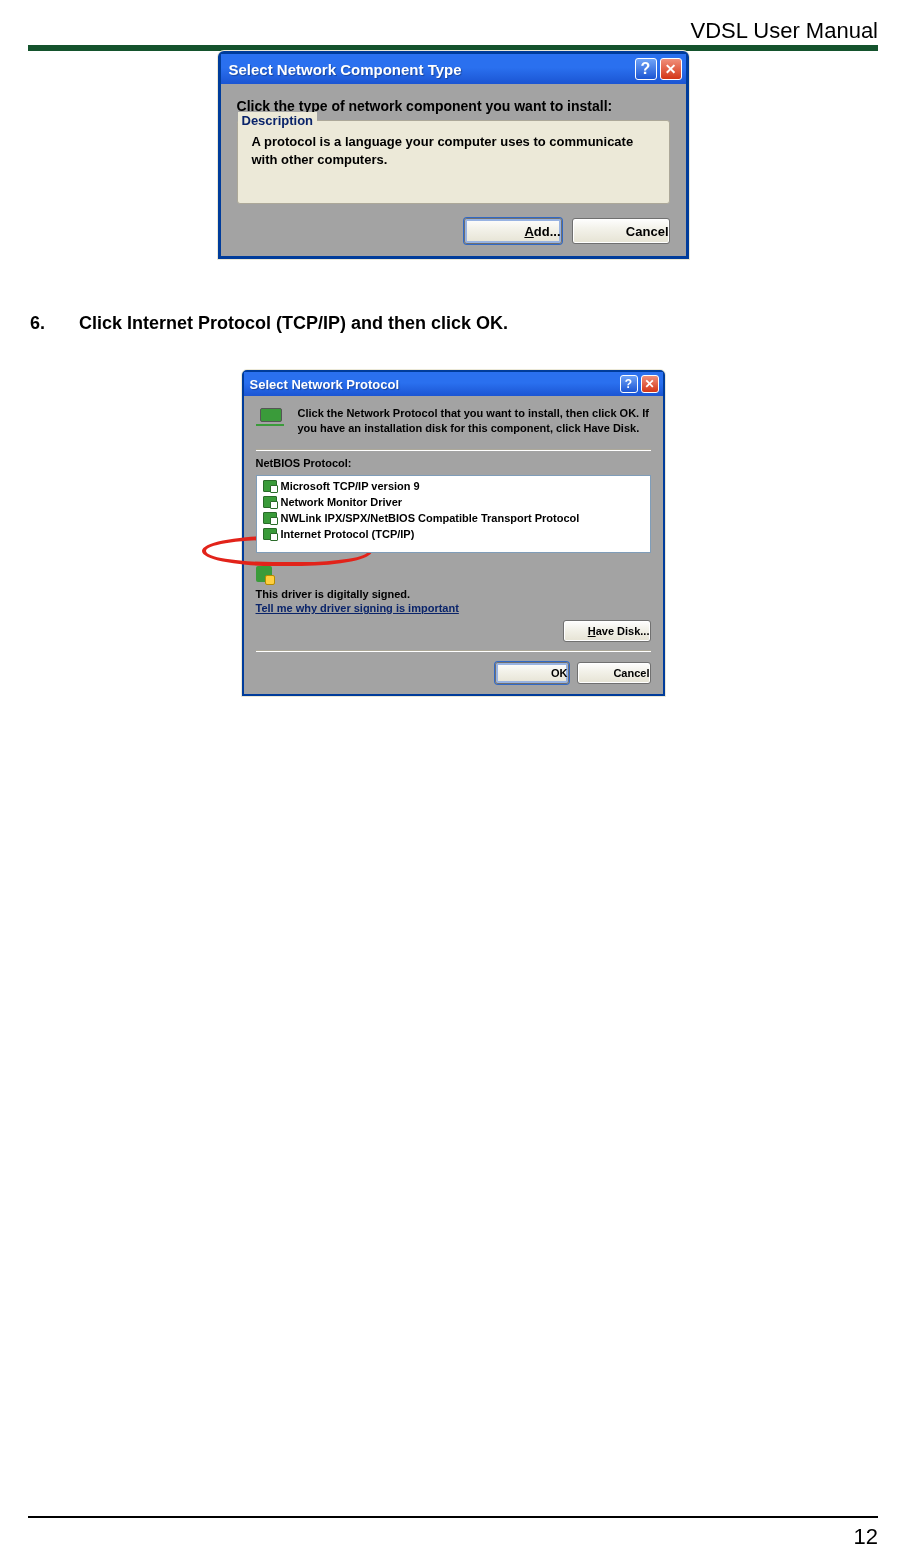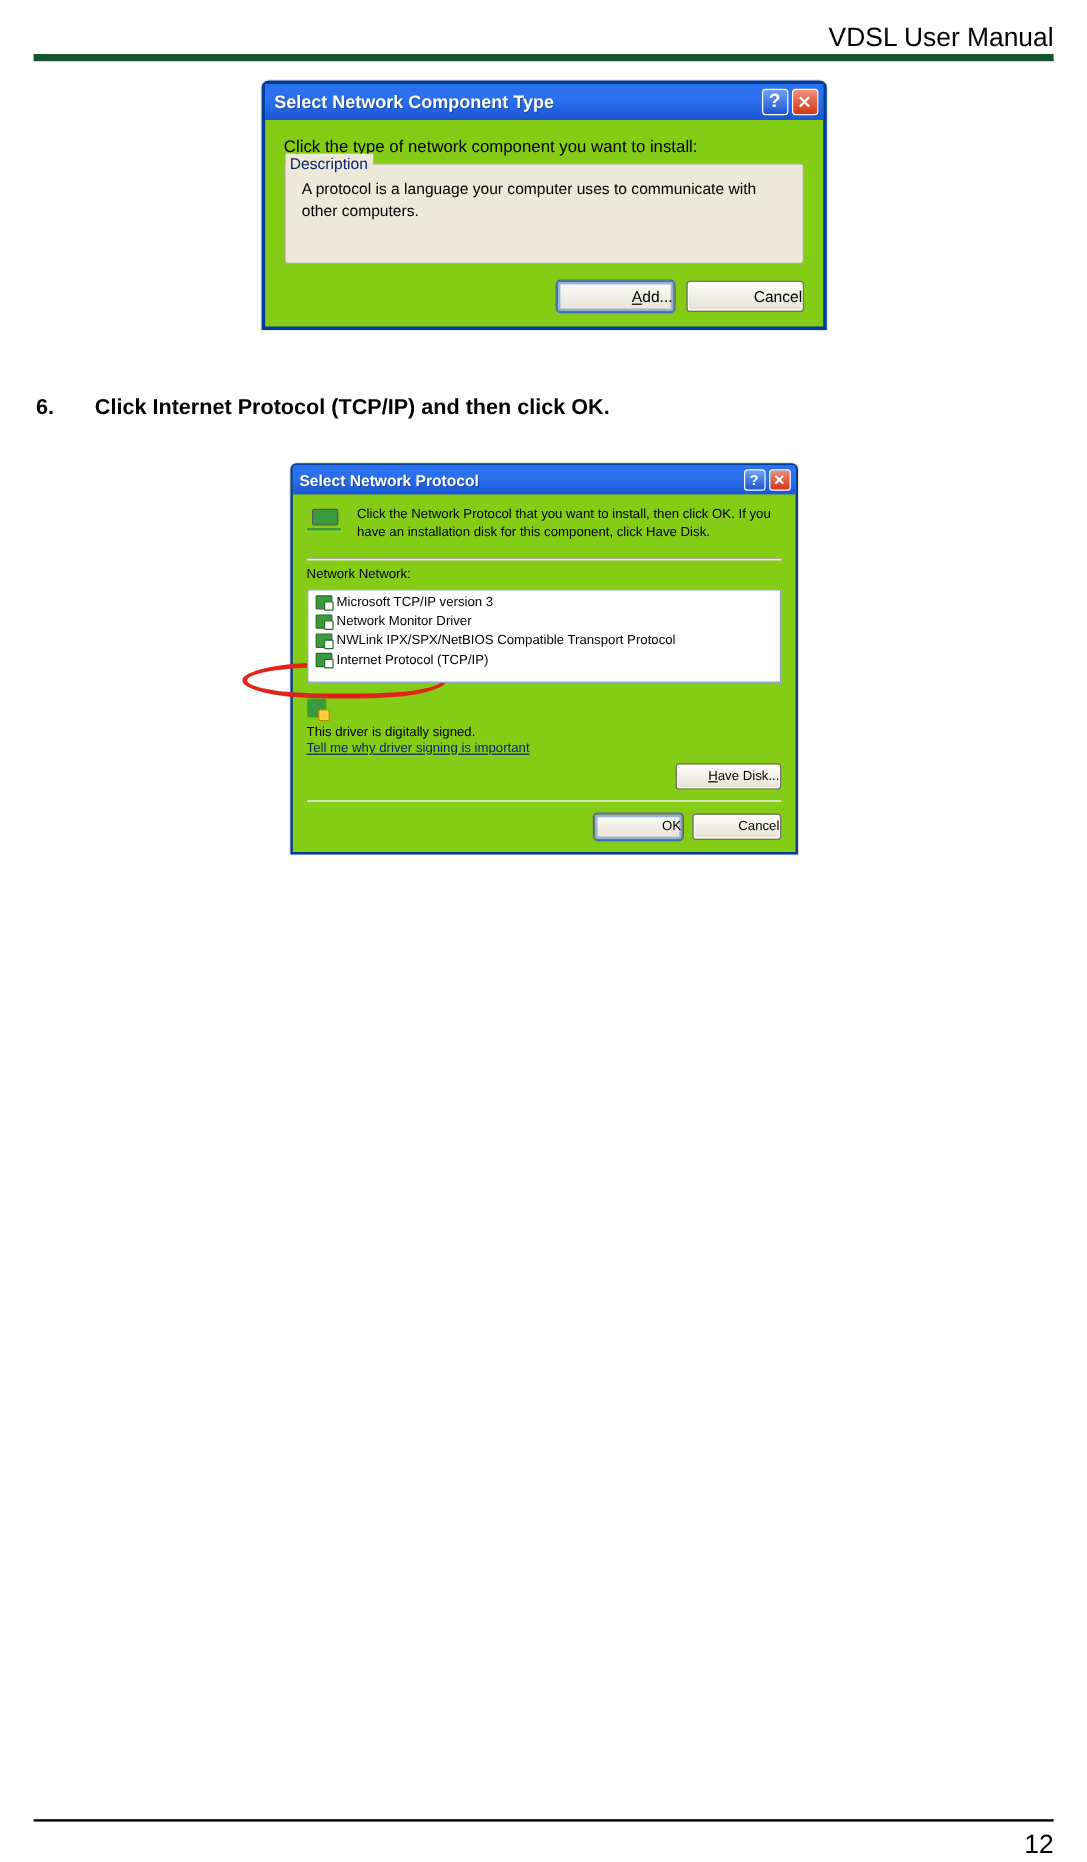--- a/index.html
+++ b/index.html
@@ -30,22 +30,22 @@
     font-size: 22px;
     border-top: 2px solid #000;
     width: calc(100% - 56px);
     text-align: right;
     padding-top: 6px;
   }
 
   
   .xp-dialog {
     border: 1px solid #003c9b;
-    background: #84cc16;
-    margin: 16px auto;
+    background: #a3a3a3;
+    margin: 0 auto;
     box-shadow: 0 0 0 1px #ece9d8;
   }
   .xp-dialog.d1 { width: 471px; border-width: 3px; border-radius: 6px 6px 0 0; }
   .xp-dialog.d2 { width: 423px; border-width: 2px; border-radius: 5px 5px 0 0; }
 
   .titlebar {
     background: linear-gradient(180deg, #2a70ef 0%, #2a70ef 45%, #1b55d3 100%);
     color: #fff;
     height: 30px;
     display: flex;
@@ -65,21 +65,21 @@
     display: flex; align-items: center; justify-content: center;
     font-weight: bold;
     color: #fff;
     border: 1px solid #fff;
     font-family: Tahoma, sans-serif;
   }
   .d2 .tb-btn { width: 18px; height: 18px; font-size: 12px; }
   .tb-help { background: linear-gradient(180deg, #6fa3f7, #1b55d3); font-size: 16px; }
   .tb-close { background: linear-gradient(180deg, #f08f7a, #d43516); font-size: 14px; }
 
-  .dlg-body { font-family: Tahoma, sans-serif; font-size: 13px; }
+  .dlg-body { font-family: Tahoma, sans-serif; font-size: 13px; font-weight: bold; }
   .d1 .dlg-body { padding: 14px 16px 12px; font-size: 14px; }
   .d2 .dlg-body { padding: 10px 12px 10px; font-size: 12px; }
 
   .label-row { margin-bottom: 6px; }
   .label-row u { text-decoration: underline; }
 
   .listbox {
     background: #fff;
     border: 1px solid #7f9db9;
     height: 92px;
@@ -247,25 +247,25 @@
           <div class="tb-btn tb-help">?</div>
           <div class="tb-btn tb-close">✕</div>
         </div>
       </div>
       <div class="dlg-body">
         <div class="instr-top">
           <div class="net-icon"></div>
           <div>Click the Network Protocol that you want to install, then click OK. If you have an installation disk for this component, click Have Disk.</div>
         </div>
         <div class="divider"></div>
-        <div class="label-row" style="font-size:11px;margin-top:6px;">Network Network:</div>
+        <div class="label-row" style="font-size:11px;margin-top:6px;">NetBIOS Protocol:</div>
         <div class="list2">
           <div class="row">
             <span class="row-icon"></span>
-            <span>Microsoft TCP/IP version 3</span>
+            <span>Microsoft TCP/IP version 9</span>
           </div>
           <div class="row">
             <span class="row-icon"></span>
             <span>Network Monitor Driver</span>
           </div>
           <div class="row">
             <span class="row-icon"></span>
             <span>NWLink IPX/SPX/NetBIOS Compatible Transport Protocol</span>
           </div>
           <div class="row">

